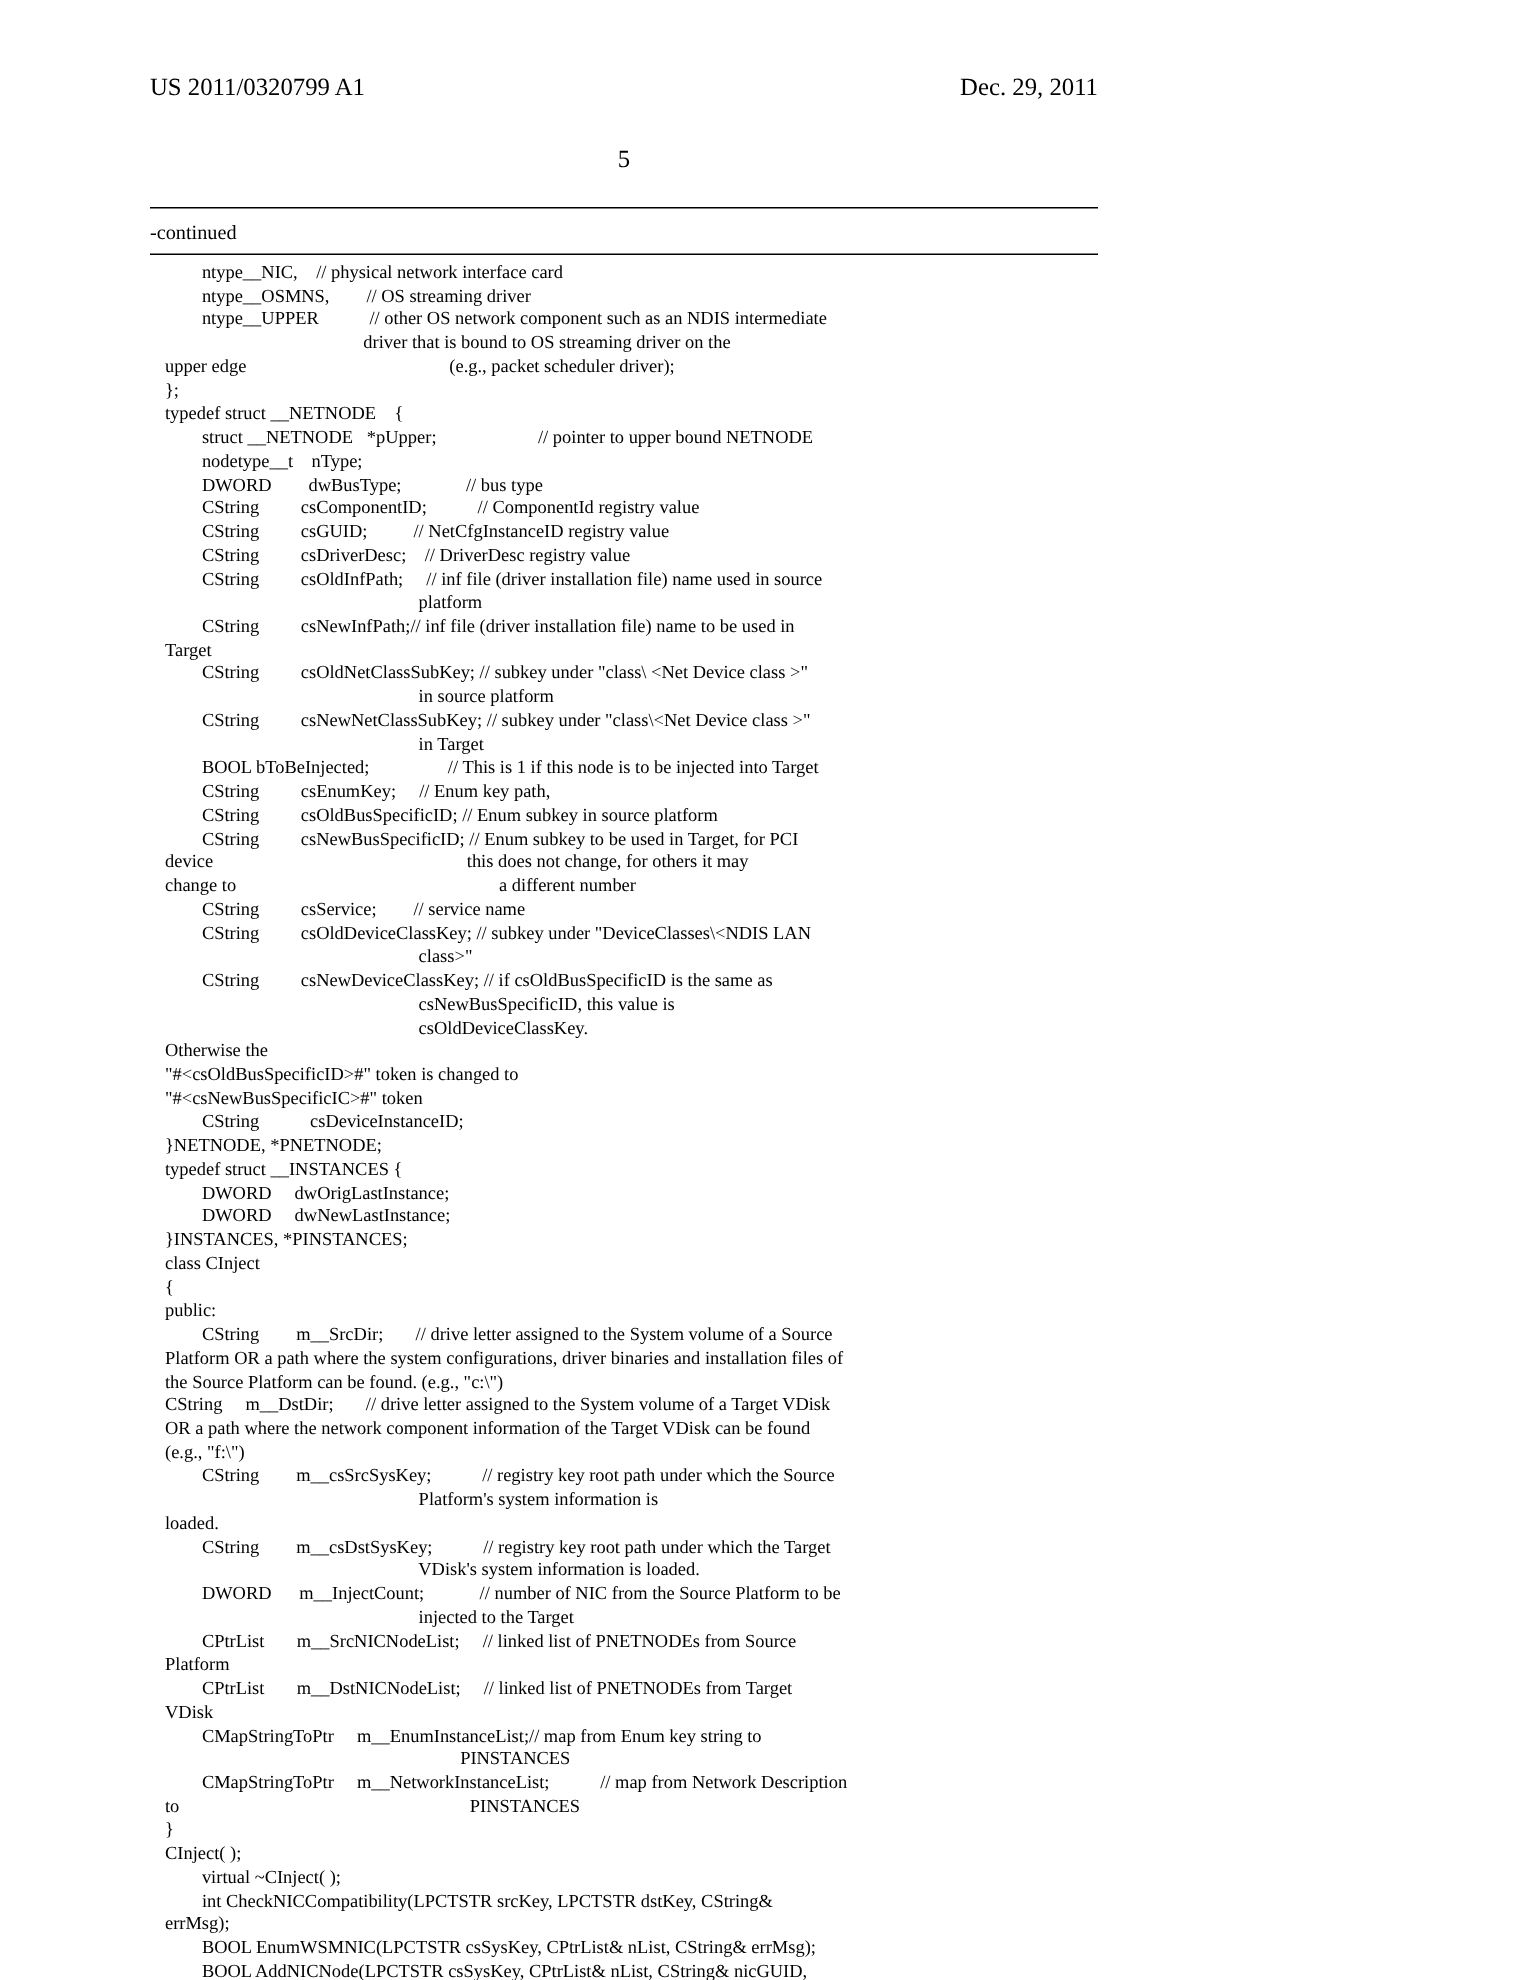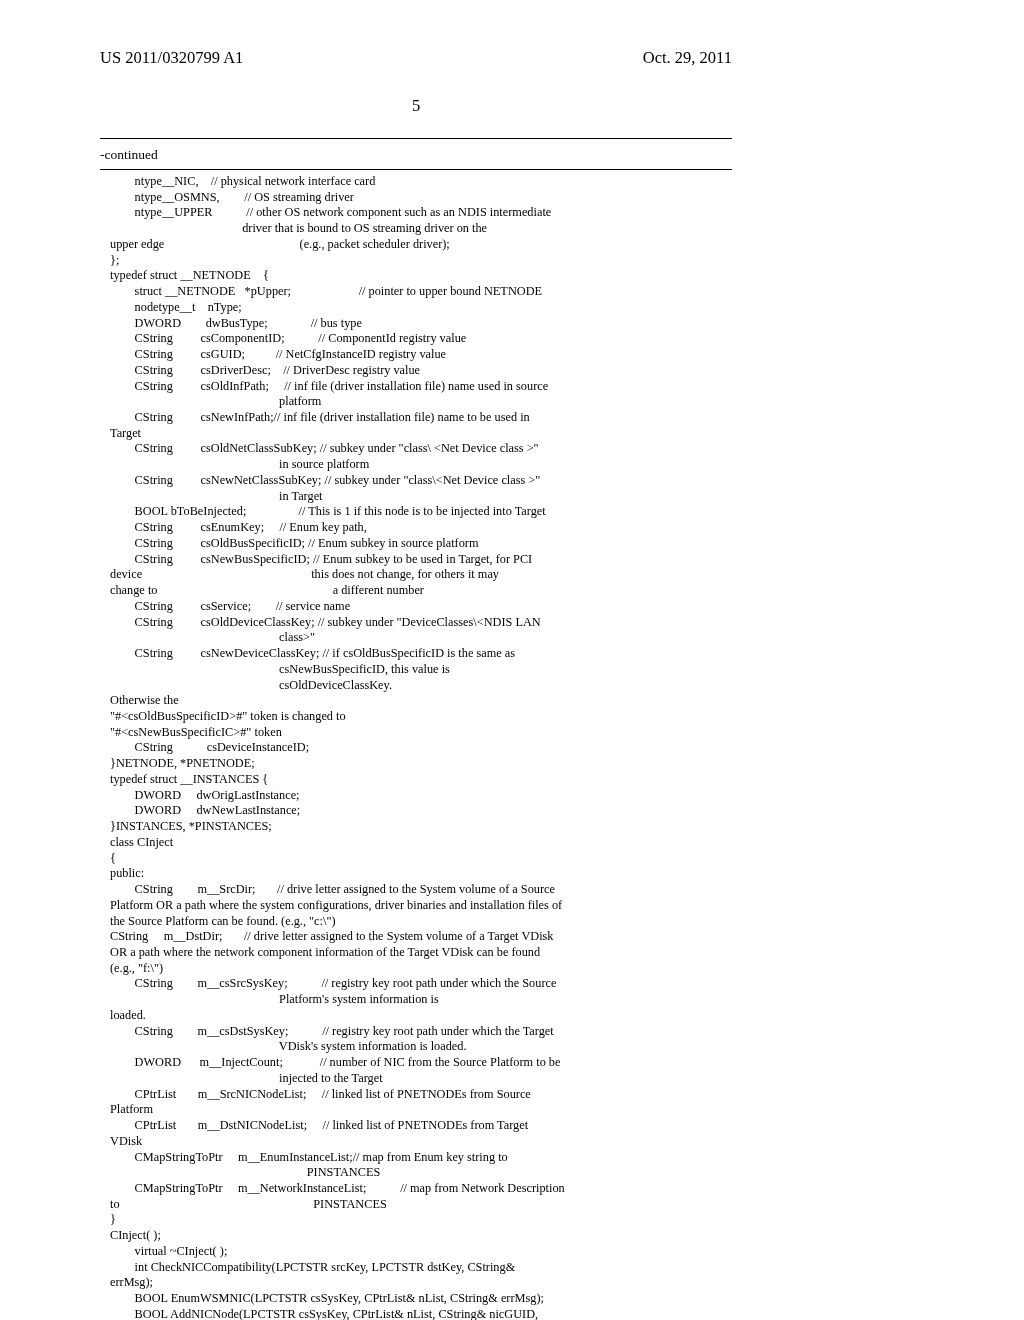--- a/index.html
+++ b/index.html
@@ -49,21 +49,21 @@
     padding: 4px 10px 14px 10px;
   }
 </style>
 </head>
 <body>
 
 <div class="page">
 
   <div class="header">
     <span class="pub">US 2011/0320799 A1</span>
-    <span class="date">Oct. 29, 2011</span>
+    <span class="date">Dec. 29, 2011</span>
   </div>
 
   <div class="pagenum">5</div>
 
   <hr class="rule">
   <div class="section-title">-continued</div>
   <hr class="rule">
 
   <div class="codeblock">        ntype__NIC,    // physical network interface card
         ntype__OSMNS,        // OS streaming driver

